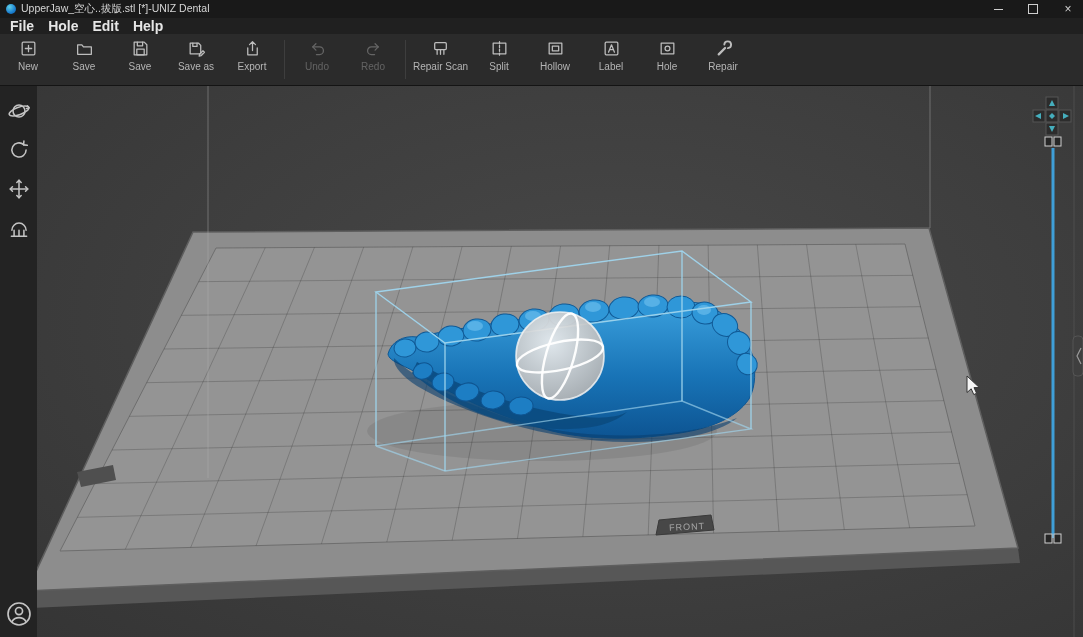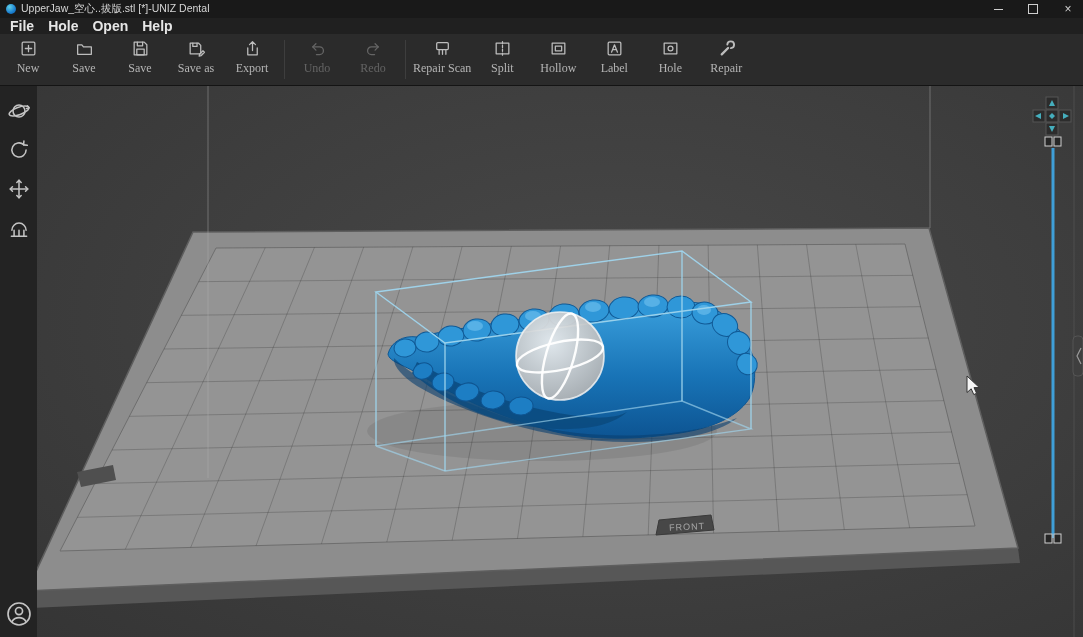--- a/index.html
+++ b/index.html
@@ -23,21 +23,21 @@
   .menubar{height:16px;background:#202020;display:flex;align-items:center;
            color:#e6e6e6;font-size:14px;font-weight:bold;padding-left:3px;flex:0 0 auto;}
   .menu-item{padding:0 7px;}
 
   
   .toolbar{height:51px;background:#2b2b2b;border-bottom:1px solid #141414;
            display:flex;align-items:stretch;flex:0 0 auto;}
   .tbtn{min-width:50px;padding:5px 3px 2px;display:flex;flex-direction:column;
         align-items:center;gap:3px;color:#b5b5b5;}
   .tbtn.disabled{opacity:.4;}
-  .tlabel{font-size:12px;white-space:nowrap;color:#b5b5b5;font-family:Liberation Serif, serif;}
+  .tlabel{font-size:10px;white-space:nowrap;color:#b5b5b5;}
   .tsep{width:1px;background:#3e3e3e;margin:6px 4px;}
   .ic{stroke:#bdbdbd;fill:none;stroke-width:1.2;stroke-linecap:round;stroke-linejoin:round;}
 
   
   .content{flex:1;display:flex;min-height:0;}
   .sidebar{width:37px;background:#232323;display:flex;flex-direction:column;
            align-items:center;padding-top:12px;gap:13px;flex:0 0 auto;}
   .stool{width:26px;height:26px;display:flex;align-items:center;justify-content:center;}
   .sb-spacer{flex:1;}
   .account{margin-bottom:10px;}
@@ -64,21 +64,21 @@
         <span class="box"></span>
       </div>
     <div class="wc close">
         <span>×</span>
       </div>
   </div>
 
   <div class="menubar">
     <span class="menu-item">File</span>
     <span class="menu-item">Hole</span>
-    <span class="menu-item">Open</span>
+    <span class="menu-item">Edit</span>
     <span class="menu-item">Help</span>
   </div>
 
   <div class="toolbar">
 
     <div class="tbtn">
       <svg class="ic" width="19" height="19" viewBox="0 0 18 18">
           <rect x="3" y="3" width="12" height="12" rx="1"></rect>
           <path d="M9 6v6M6 9h6"></path>
         </svg>

